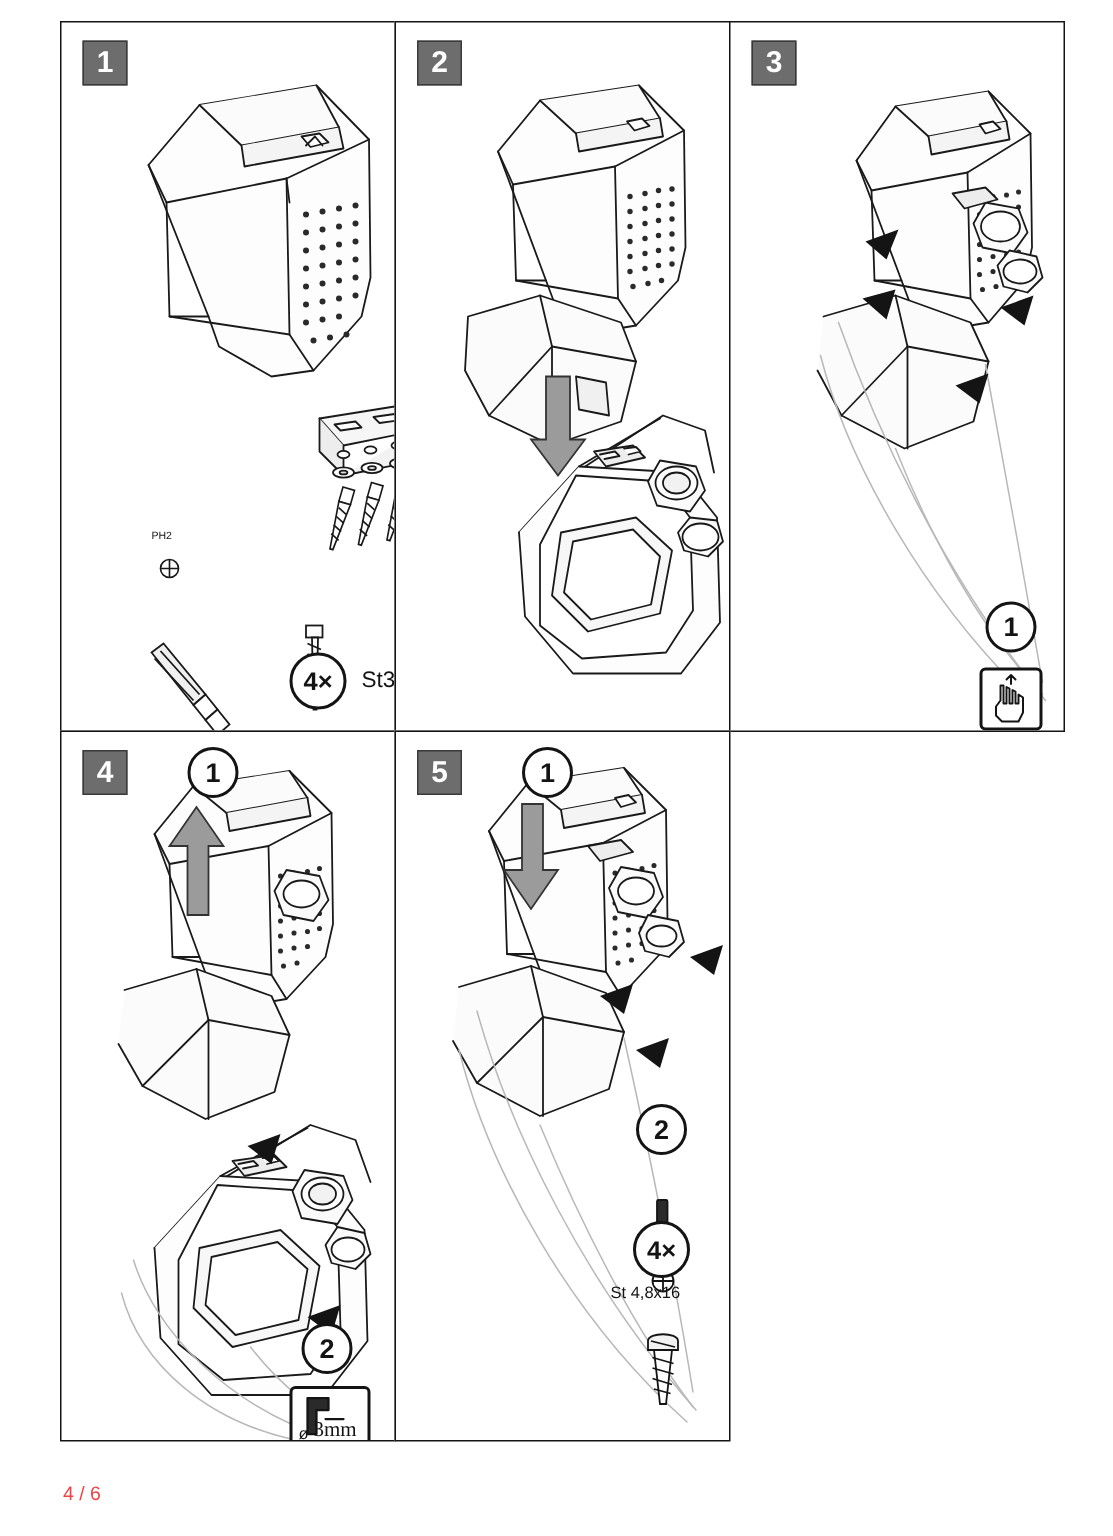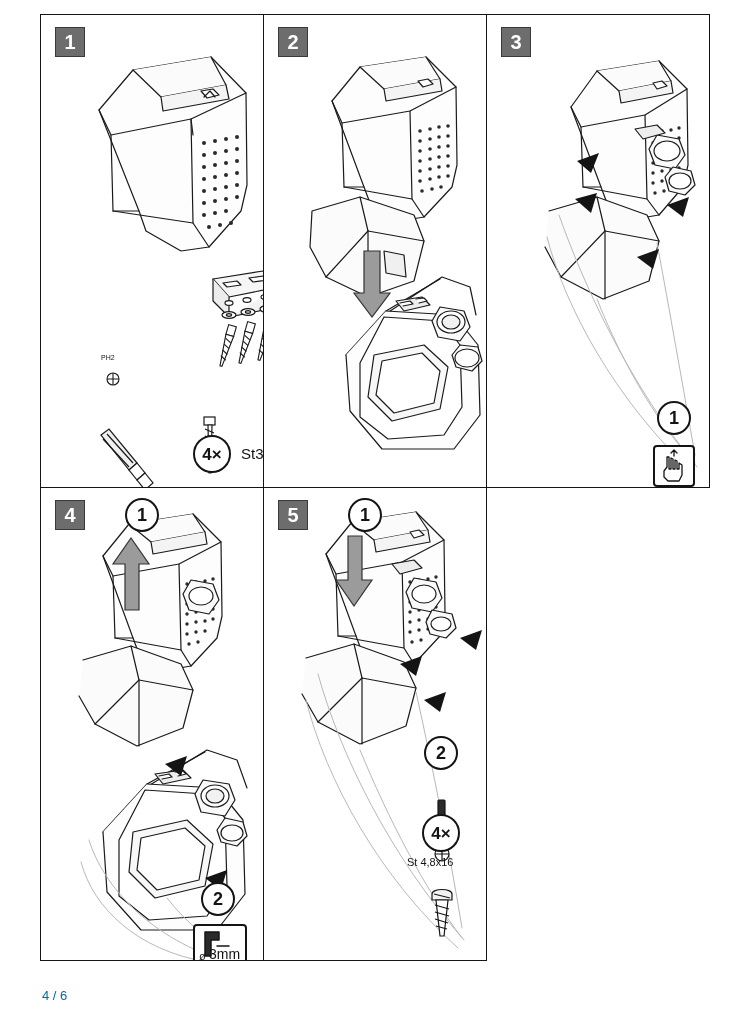--- a/index.html
+++ b/index.html
@@ -100,21 +100,21 @@
     position: absolute;
     font-size: 7px;
     color: #141414;
     white-space: nowrap;
   }
 
   #page-number {
     position: absolute;
     left: 42px; top: 988px;
     font-size: 13px;
-    color: #0369a1;
+    color: #ef4444;
   }
 
   svg { display: block; }
   .art { position: absolute; left: 0; top: 0; }
 </style>
 </head>
 <body>
 
 <div id="sheet">
 
@@ -473,21 +473,21 @@
     <div class="circle-num" style="left:160px; top:394px;">2</div>
 
     <div class="detail-box" style="left:152px; top:436px; width:54px; height:44px;">
       <svg width="50" height="40" viewBox="0 0 50 40">
         <g fill="none" stroke="#141414" stroke-width="1.5" stroke-linejoin="round" stroke-linecap="round">
           <path d="M10 6 L24 6 L24 14 L16 14 L16 30 L10 30 Z" fill="#2a2a2a"></path>
           <path d="M22 20 L34 20"></path>
         </g>
       </svg>
       <div class="label-sm" style="left:4px; top:24px; font-size:11px;">ø</div>
-      <div class="label" style="left:14px; top:20px; font-size:14px;">3mm</div>
+      <div class="label" style="left:14px; top:20px; font-size:14px;font-family:Liberation Serif, serif;">3mm</div>
     </div>
   </div>
 
   <div class="panel p5">
     <div class="step-badge">5</div>
 
     <svg class="art" width="224" height="474" viewBox="0 0 224 474">
       <g fill="none" stroke="#1a1a1a" stroke-width="1.2" stroke-linejoin="round" stroke-linecap="round">
 
         <path d="M62 66 L88 34 L152 24 L180 52 L181 126 L176 148 L150 176 L126 180 L98 164 L92 148 Z" fill="#fdfdfd"></path>

